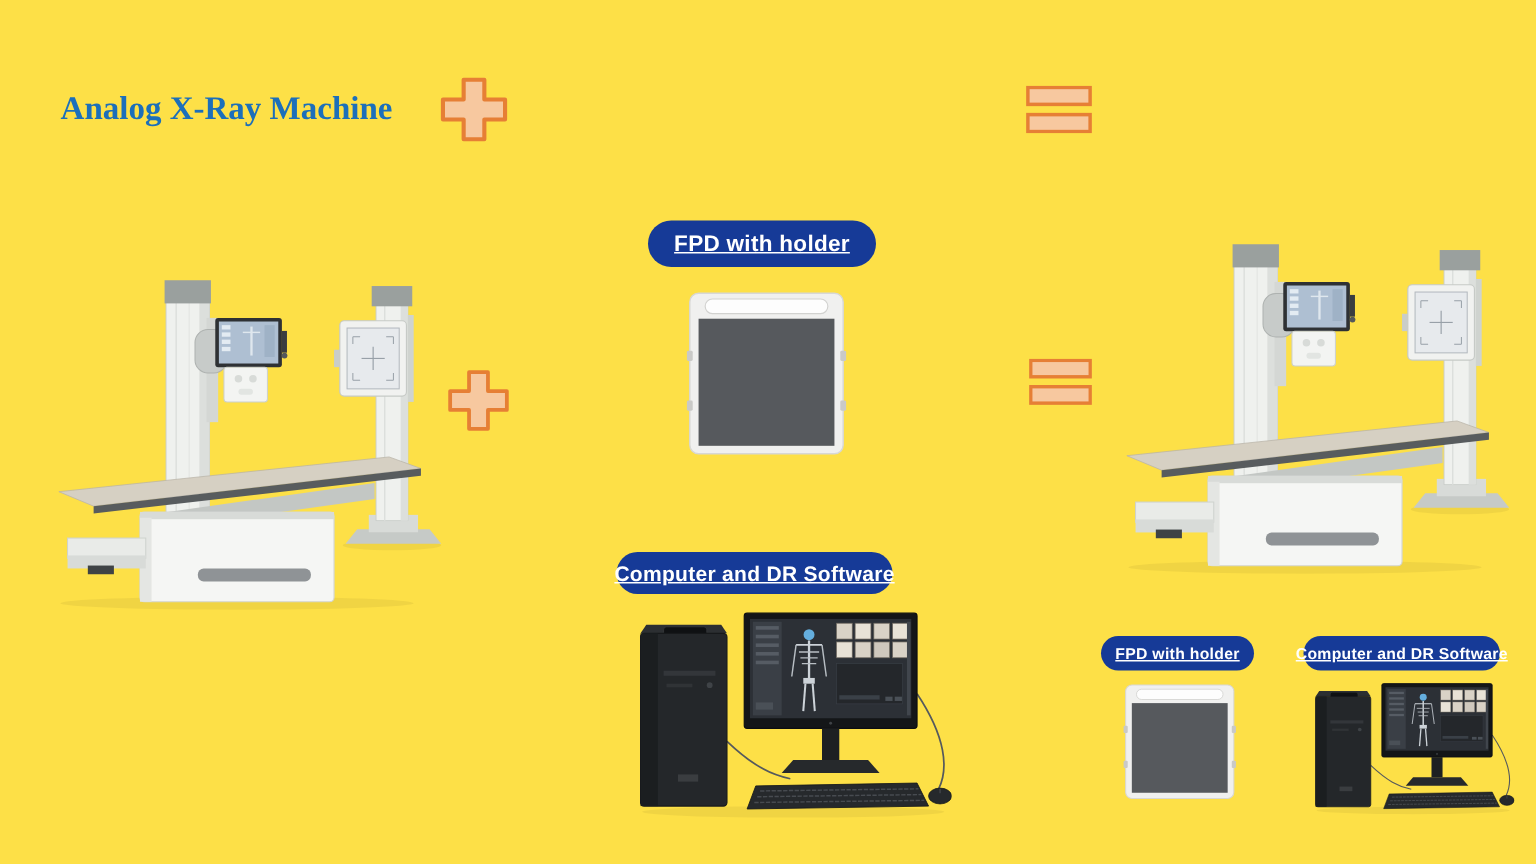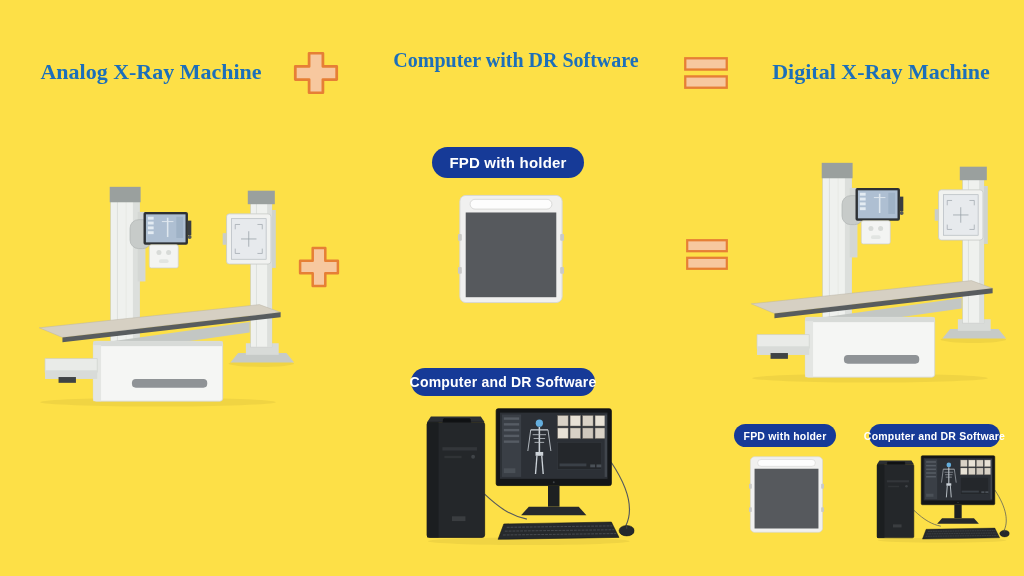--- a/index.html
+++ b/index.html
@@ -15,21 +15,21 @@
   .h-mid     { left:382px; top:46px;  width:268px; font-size:20px; line-height:29px; }
   .h-digital { left:750px; top:58px;  width:262px; font-size:22px; }
   .op { position:absolute; }
   .op-plus-1   { left:293px; top:51px;  width:46px; height:44px; }
   .op-eq-1     { left:684px; top:57px;  width:44px; height:32px; }
   .op-plus-2   { left:298px; top:246px; width:42px; height:42px; }
   .op-eq-2     { left:686px; top:239px; width:42px; height:31px; }
   .badge {
     position:absolute; background:#163a97; color:#ffffff; display:flex;
     align-items:center; justify-content:center; font-weight:bold;
-    letter-spacing:0.2px; white-space:nowrap;
+    letter-spacing:0.2px; white-space:nowrap;text-decoration:underline;
   }
   .badge-fpd-mid  { left:432px; top:147px; width:152px; height:31px; border-radius:16px; font-size:15px; }
   .badge-comp-mid { left:411px; top:368px; width:184px; height:28px; border-radius:14px; font-size:14px; }
   .badge-fpd-sm   { left:734px; top:424px; width:102px; height:23px; border-radius:12px; font-size:10.5px; }
   .badge-comp-sm  { left:869px; top:424px; width:131px; height:23px; border-radius:12px; font-size:10.5px; }
   .art { position:absolute; }
   .machine-left  { left:18px;  top:152px; width:280px; height:256px; }
   .machine-right { left:730px; top:128px; width:280px; height:256px; }
   .panel-mid { left:456px; top:193px; width:110px; height:112px; }
   .panel-sm  { left:748px; top:455px; width:77px;  height:79px;  }
@@ -188,28 +188,26 @@
 
 <div class="canvas">
 
   <div class="heading h-analog">Analog X-Ray Machine</div>
 
   <svg class="op op-plus-1" viewBox="0 0 40 40" preserveAspectRatio="none">
     <use href="#sym-plus"></use>
   </svg>
 
   <div class="heading h-mid">
-    <div>Computer with DR Software</div>
   </div>
 
   <svg class="op op-eq-1" viewBox="0 0 42 30" preserveAspectRatio="none">
     <use href="#sym-equals"></use>
   </svg>
 
-  <div class="heading h-digital">Digital X-Ray Machine</div>
 
   <svg class="art machine-left" viewBox="0 0 290 265">
     <use href="#sym-machine"></use>
   </svg>
 
   <svg class="op op-plus-2" viewBox="0 0 40 40" preserveAspectRatio="none">
     <use href="#sym-plus"></use>
   </svg>
 
   <div class="badge badge-fpd-mid">FPD with holder</div>

